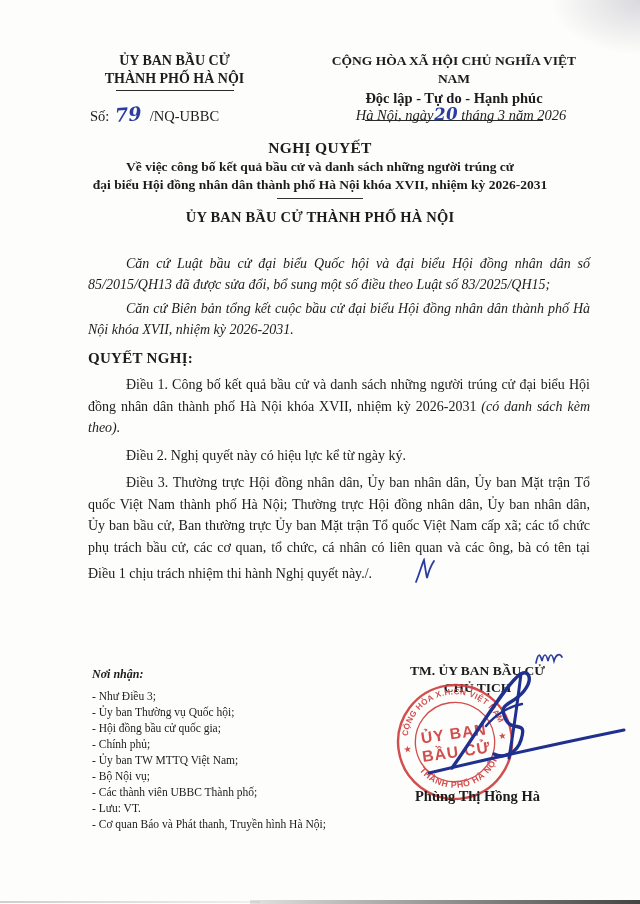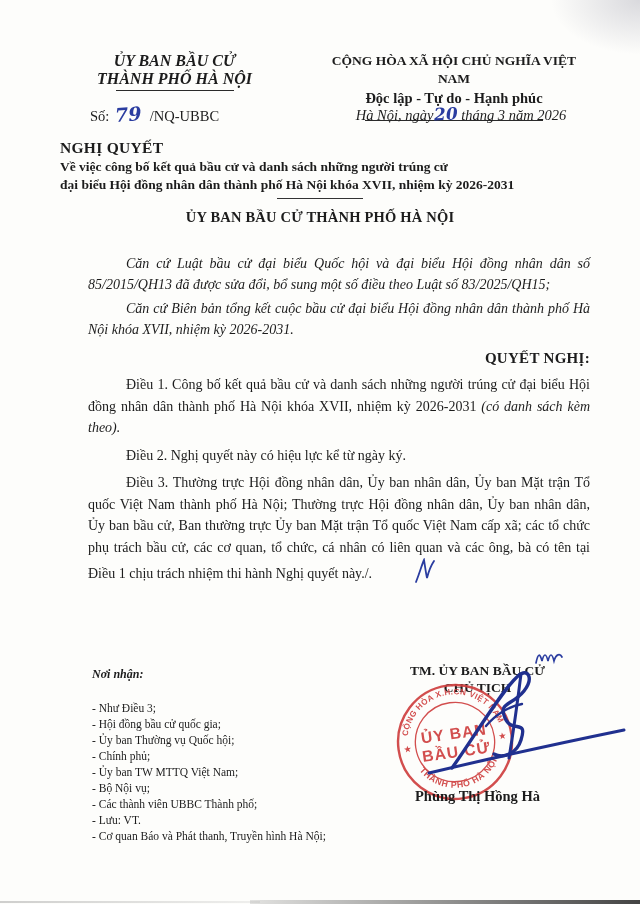--- a/index.html
+++ b/index.html
@@ -16,58 +16,58 @@
     position:absolute;bottom:0;left:250px;right:0;height:4px;
     background:linear-gradient(to right, rgba(70,70,70,.15), rgba(35,35,35,.85));
   }
   .bottom-edge-left{
     position:absolute;bottom:1px;left:0;width:260px;height:2px;
     background:linear-gradient(to right, rgba(120,120,120,.35), rgba(120,120,120,.1));
   }
 
   
   .org-block{position:absolute;left:92px;top:52px;width:165px;text-align:center;
-    font-weight:bold;font-size:16px;line-height:18px;font-style:italic;}
+    font-weight:bold;font-size:14px;line-height:18px;}
   .org-rule{width:118px;border-bottom:1.5px solid #2a2a2a;margin:2px auto 0;}
   .national-block{position:absolute;left:318px;top:52px;width:272px;text-align:center;}
   .national-line1{font-weight:bold;font-size:13.5px;line-height:18px;}
   .national-line2{display:inline-block;font-weight:bold;font-size:14.5px;line-height:20px;
     border-bottom:1.5px solid #2a2a2a;padding-bottom:12px;}
 
   .doc-number{position:absolute;left:90px;top:103px;font-size:14.5px;}
   .place-date{position:absolute;left:330px;top:104px;width:262px;text-align:center;
     font-style:italic;font-size:14.5px;}
   .hand{color:#2b3da0;font-family:"DejaVu Serif", serif;font-style:italic;font-weight:bold;
     display:inline-block;}
   .hw-number{font-size:19px;transform:rotate(-4deg);margin:0 8px 0 6px;}
   .hw-day{font-size:17px;transform:rotate(-3deg);margin:0 3px 0 1px;}
 
   
-  .title-block{position:absolute;left:60px;top:138px;width:520px;text-align:left;}
+  .title-block{position:absolute;left:60px;top:138px;width:520px;text-align:center;}
   .title-heading{font-weight:bold;font-size:15.5px;line-height:20px;letter-spacing:.3px;}
   .title-sub{font-weight:bold;font-size:13.5px;line-height:18px;}
   .title-rule{width:86px;border-top:1.6px solid #333;margin:4px auto 0;}
   .issuer{position:absolute;left:60px;top:209px;width:520px;text-align:center;
     font-weight:bold;font-size:14.5px;letter-spacing:.2px;}
 
   
   .body-text{position:absolute;left:88px;top:250px;width:502px;font-size:14px;
     text-align:justify;}
   .body-text p{margin:0;}
   p.preamble{font-style:italic;line-height:21px;text-indent:38px;margin-top:3px;}
-  .resolve-heading{margin-top:8px !important;text-align:right;font-weight:bold;
+  .resolve-heading{margin-top:8px !important;text-align:left;font-weight:bold;
     font-size:15px;line-height:20px;letter-spacing:.3px;text-indent:0;}
   p.article{line-height:21.5px;text-indent:38px;margin-top:6px;}
   .article-label{font-weight:normal;}
   .italic-tail{font-style:italic;}
   .inline-mark{display:inline-block;vertical-align:-6px;margin-left:4px;}
 
   
   .recipients{position:absolute;left:92px;top:666px;width:238px;font-size:11.5px;line-height:16px;}
-  .recipients-label{font-weight:bold;font-style:italic;font-size:12px;margin-bottom:18px;}
+  .recipients-label{font-weight:bold;font-style:italic;font-size:12px;margin-bottom:6px;}
   .signing-block{position:absolute;left:360px;top:662px;width:235px;text-align:center;}
   .sign-line1{font-weight:bold;font-size:13.5px;line-height:17px;}
   .sign-line2{font-weight:bold;font-size:13.5px;line-height:17px;}
   .signer-name{position:absolute;left:355px;top:788px;width:245px;text-align:center;
     font-weight:bold;font-size:14.5px;}
   .stamp-svg{position:absolute;left:394px;top:681px;width:122px;height:122px;opacity:.92;}
   .signature-svg{position:absolute;left:426px;top:656px;width:202px;height:128px;}
   .scribble-svg{position:absolute;left:534px;top:649px;width:30px;height:16px;}
 </style>
 </head>
@@ -116,22 +116,22 @@
     <p class="article"><span class="article-label">Điều 2.</span><span> Nghị quyết này có hiệu lực kể từ ngày ký.</span></p>
 
     <p class="article"><span class="article-label">Điều 3.</span><span> Thường trực Hội đồng nhân dân, Ủy ban nhân dân, Ủy ban Mặt trận Tổ quốc Việt Nam thành phố Hà Nội; Thường trực Hội đồng nhân dân, Ủy ban nhân dân, Ủy ban bầu cử, Ban thường trực Ủy ban Mặt trận Tổ quốc Việt Nam cấp xã; các tổ chức phụ trách bầu cử, các cơ quan, tổ chức, cá nhân có liên quan và các ông, bà có tên tại Điều 1 chịu trách nhiệm thi hành Nghị quyết này./.</span><span class="inline-mark"><svg width="22" height="26" viewBox="0 0 22 26">
             <path d="M2,24 C6,14 8,6 10,2 C11,8 12,16 13,20 C15,12 18,6 20,3" fill="none" stroke="#2b3da0" stroke-width="1.8" stroke-linecap="round"></path>
           </svg></span></p>
   </div>
 
   <div class="recipients">
     <div class="recipients-label">Nơi nhận:</div>
     <div>- Như Điều 3;</div>
+    <div>- Ủy ban Thường vụ Quốc hội;</div>
     <div>- Hội đồng bầu cử quốc gia;</div>
-    <div>- Ủy ban Thường vụ Quốc hội;</div>
     <div>- Chính phủ;</div>
     <div>- Ủy ban TW MTTQ Việt Nam;</div>
     <div>- Bộ Nội vụ;</div>
     <div>- Các thành viên UBBC Thành phố;</div>
     <div>- Lưu: VT.</div>
     <div>- Cơ quan Báo và Phát thanh, Truyền hình Hà Nội;</div>
   </div>
 
   <div class="signing-block">
     <div class="sign-line1">TM. ỦY BAN BẦU CỬ</div>

